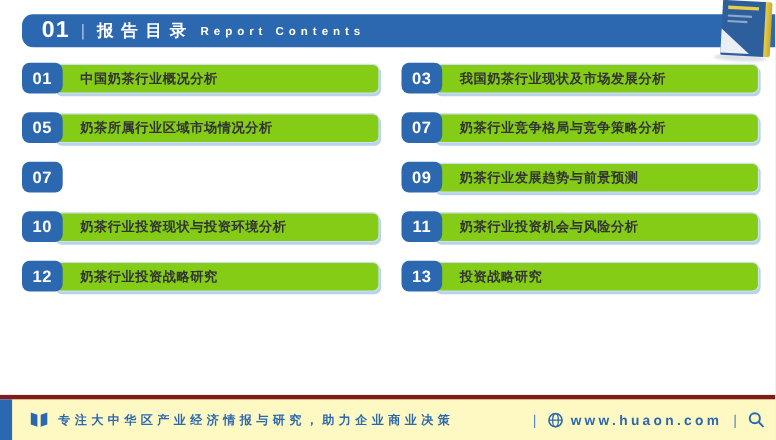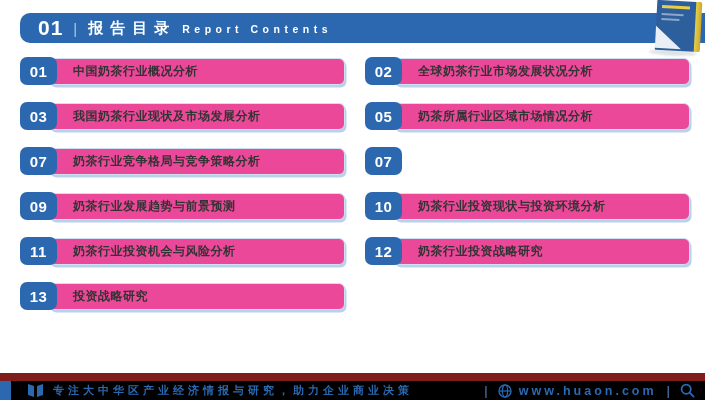--- a/index.html
+++ b/index.html
@@ -130,46 +130,46 @@
     font-weight: bold;
     display: flex;
     align-items: center;
     justify-content: center;
     letter-spacing: 0.5px;
   }
   .toc-pill {
     flex: 1;
     margin-left: -8px;
     height: 27px;
-    background: #ec4899;
+    background: #84cc16;
     border: 1px solid #cfe0f2;
     border-radius: 6px;
     box-shadow: 1.5px 2.5px 0 #b9d2ec;
     display: flex;
     align-items: center;
     padding-left: 23px;
   }
   .toc-label {
     font-size: 12px;
     font-weight: 600;
     color: #333333;
     letter-spacing: 0.5px;
     white-space: nowrap;
   }
 
   
   .footer {
     position: absolute;
     left: 0; right: 0; bottom: 0;
-    height: 27px;
-    border-top: 8px solid #7f1d1d;
+    height: 41px;
+    border-top: 4px solid #7f1d1d;
     display: flex;
     align-items: center;
     color: #2b68af;
-    background: #000000;
+    background: #fef9c3;
   }
   .footer-edge-block {
     width: 11px;
     height: 100%;
     background: #2b68af;
     flex: 0 0 auto;
   }
   .footer-logo {
     margin-left: 16px;
     flex: 0 0 auto;
@@ -229,26 +229,20 @@
   </div>
 
   <div class="toc-grid">
     <div class="toc-item">
       <div class="toc-badge">01</div>
       <div class="toc-pill">
         <span class="toc-label">中国奶茶行业概况分析</span>
       </div>
     </div>
 
-    <div class="toc-item">
-      <div class="toc-badge">02</div>
-      <div class="toc-pill">
-        <span class="toc-label">全球奶茶行业市场发展状况分析</span>
-      </div>
-    </div>
 
     <div class="toc-item">
       <div class="toc-badge">03</div>
       <div class="toc-pill">
         <span class="toc-label">我国奶茶行业现状及市场发展分析</span>
       </div>
     </div>
 
 
     <div class="toc-item">

